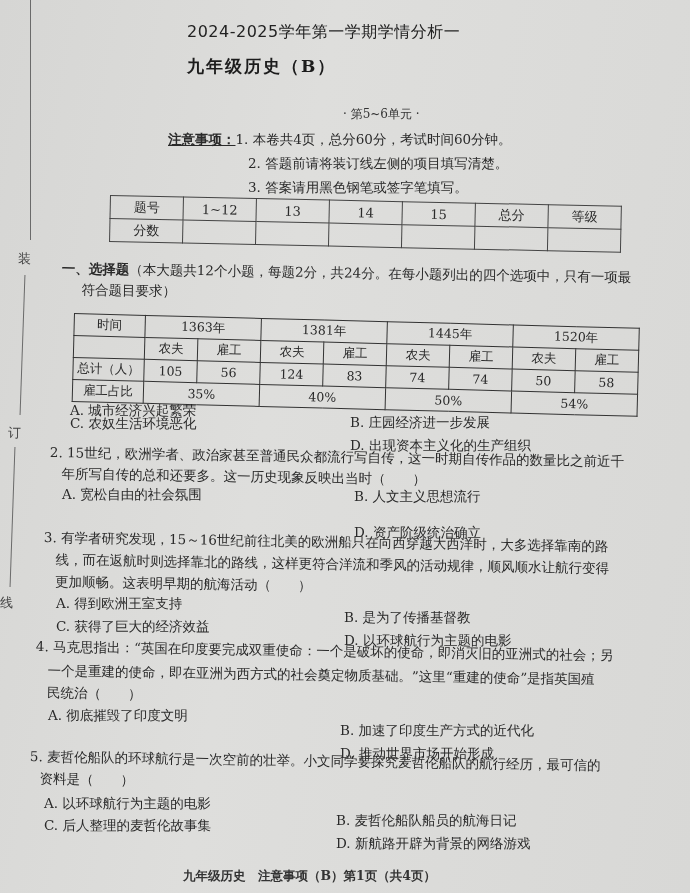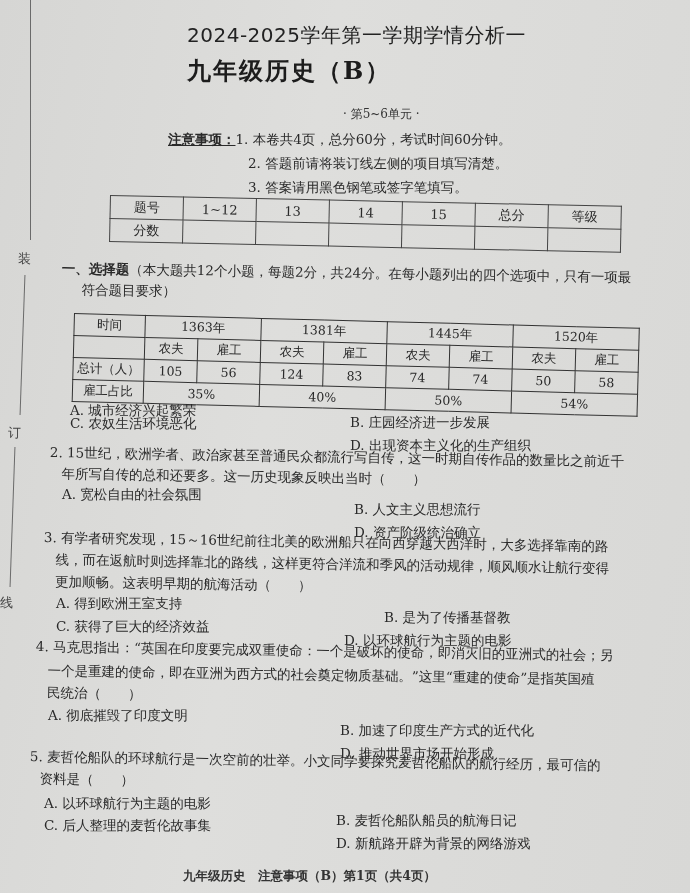--- a/index.html
+++ b/index.html
@@ -17,25 +17,25 @@
     .binding {
       position: absolute; left: 0; top: 0; width: 60px; height: 893px;
     }
     .binding .vline {
       position: absolute; width: 1px; background: #6a6a6a;
     }
     .binding .bchar {
       position: absolute; font-size: 13px; color: #444;
     }
     .title1 {
-      position: absolute; left: 187px; top: 22px; font-size: 20px;
+      position: absolute; left: 187px; top: 22px; font-size: 16px;
       font-family: "DejaVu Sans", sans-serif; letter-spacing: 0.5px; color: #222;
     }
     .title2 {
-      position: absolute; left: 187px; top: 55px; font-size: 24px; font-weight: bold; color: #1c1c1c;
+      position: absolute; left: 187px; top: 55px; font-size: 17px; font-weight: bold; color: #1c1c1c;
       letter-spacing: 2px;
     }
     .title2-sub {
       position: absolute; left: 465px; top: 70px; font-size: 20px; color: #333;
       font-family: "DejaVu Sans", sans-serif;
     }
     .units {
       position: absolute; left: 315px; top: 106px; font-size: 12px; color: #333; margin-left: 28px;
     }
     .notes { position: absolute; left: 168px; top: 127px; font-size: 13.5px; line-height: 24px; }
@@ -165,30 +165,30 @@
   <div class="opt" style="left:70px; top:402px;">A. 城市经济兴起繁荣</div>
   <div class="opt" style="left:350px; top:414px;">B. 庄园经济进一步发展</div>
   <div class="opt" style="left:70px; top:415px;">C. 农奴生活环境恶化</div>
   <div class="opt" style="left:350px; top:437px;">D. 出现资本主义化的生产组织</div>
 
   <div class="rot" style="position:absolute; left:50px; top:444px;">
     <div class="q" style="left:0; top:0;">2. 15世纪，欧洲学者、政治家甚至普通民众都流行写自传，这一时期自传作品的数量比之前近千</div>
     <div class="q" style="left:12px; top:21px;">年所写自传的总和还要多。这一历史现象反映出当时（　　）</div>
   </div>
   <div class="opt" style="left:62px; top:486px;">A. 宽松自由的社会氛围</div>
-  <div class="opt" style="left:354px; top:501px;">B. 人文主义思想流行</div>
+  <div class="opt" style="left:354px; top:488px;">B. 人文主义思想流行</div>
   <div class="opt" style="left:354px; top:524px;">D. 资产阶级统治确立</div>
 
   <div class="rot" style="position:absolute; left:44px; top:529px;">
     <div class="q" style="left:0; top:0;">3. 有学者研究发现，15～16世纪前往北美的欧洲船只在向西穿越大西洋时，大多选择靠南的路</div>
     <div class="q" style="left:12px; top:22px;">线，而在返航时则选择靠北的路线，这样更符合洋流和季风的活动规律，顺风顺水让航行变得</div>
     <div class="q" style="left:12px; top:44px;">更加顺畅。这表明早期的航海活动（　　）</div>
   </div>
   <div class="opt" style="left:56px; top:595px;">A. 得到欧洲王室支持</div>
-  <div class="opt" style="left:344px; top:609px;margin-left:40px;">B. 是为了传播基督教</div>
+  <div class="opt" style="left:344px; top:609px;">B. 是为了传播基督教</div>
   <div class="opt" style="left:56px; top:618px;">C. 获得了巨大的经济效益</div>
   <div class="opt" style="left:344px; top:632px;">D. 以环球航行为主题的电影</div>
 
   <div class="rot" style="position:absolute; left:36px; top:638px;">
     <div class="q" style="left:0; top:0;">4. 马克思指出：“英国在印度要完成双重使命：一个是破坏的使命，即消灭旧的亚洲式的社会；另</div>
     <div class="q" style="left:12px; top:24px;">一个是重建的使命，即在亚洲为西方式的社会奠定物质基础。”这里“重建的使命”是指英国殖</div>
     <div class="q" style="left:12px; top:46px;">民统治（　　）</div>
   </div>
   <div class="opt" style="left:48px; top:707px;">A. 彻底摧毁了印度文明</div>
   <div class="opt" style="left:340px; top:722px;">B. 加速了印度生产方式的近代化</div>

